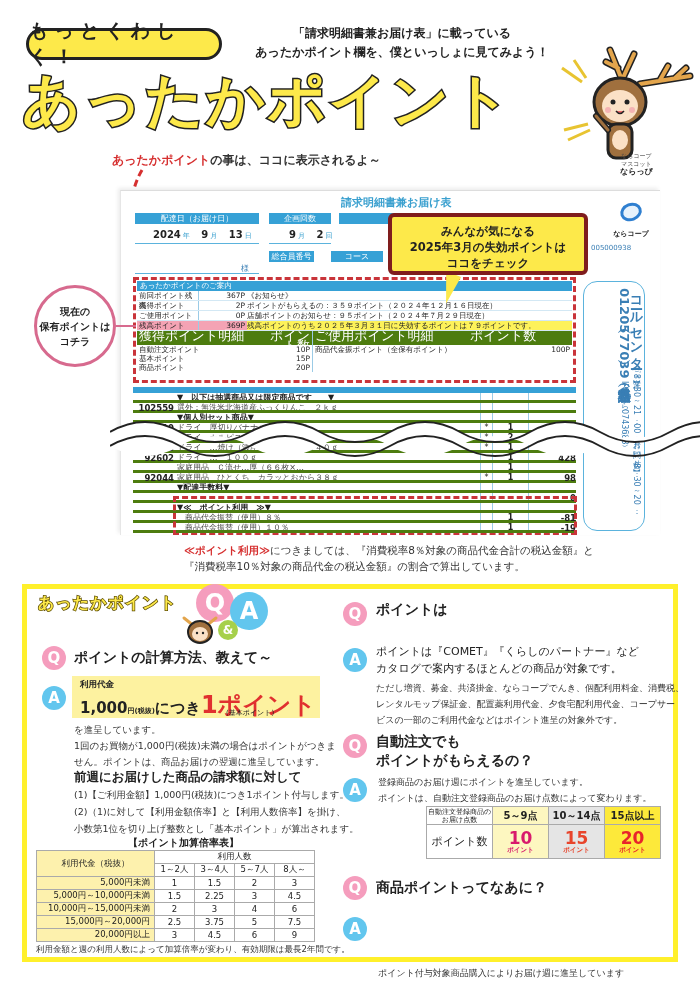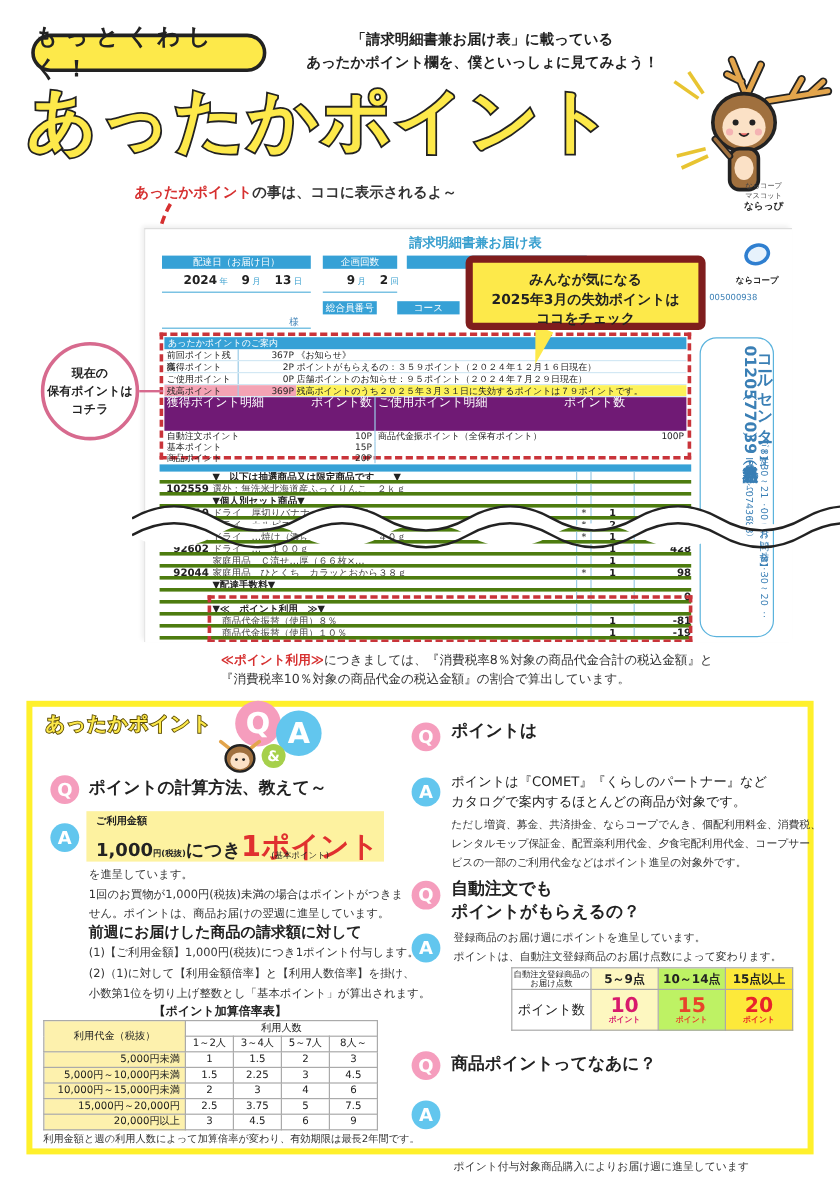--- a/index.html
+++ b/index.html
@@ -58,21 +58,21 @@
     position: absolute; left: 12px; top: 86px; width: 443px; height: 106px;
     border: 3px dashed #c9343a; padding: 1px;
   }
   .pt-head { height: 10px; background: #36a1d6; color: #fff; font-size: 7.5px; padding-left: 3px; line-height: 10px; }
   .pt-row { display: flex; height: 10px; font-size: 7.5px; line-height: 10px; border-bottom: 1px solid #d3e8f4; }
   .pt-row .c1 { width: 62px; padding-left: 2px; border-right: 1px solid #9bcbe6; }
   .pt-row .c2 { width: 48px; text-align: right; padding-right: 2px; }
   .pt-row .c3 { flex: 1; white-space: nowrap; overflow: hidden; }
   .pt-row.pink .c1, .pt-row.pink .c2 { background: #f4a3b4; }
   .pt-row.pink .c3 { background: #fdf25a; }
-  .pt-subhead { display: flex; height: 28px; background: #701a75; color: #fff; font-size: 10px; line-height: 10px; }
+  .pt-subhead { display: flex; height: 14px; background: #4d7c0f; color: #fff; font-size: 13px; line-height: 10px; }
   .pt-subhead div, .pt-det div { padding: 0 2px; }
   .pt-det { display: flex; height: 9px; font-size: 7.5px; line-height: 9px; }
   .w1 { width: 120px; } .w2 { width: 56px; border-right:1px solid #9bcbe6; } .w3 { width: 155px; } .w4 { flex: 1; }
   .r { text-align: right; }
 
   .items { position: absolute; left: 12px; top: 196px; width: 443px; }
   .it-row { display: flex; height: 10px; font-size: 8px; line-height: 10px; border-bottom: 3px solid #4d7c0f; }
   .it-row .code { width: 42px; text-align: right; font-weight: bold; font-size: 8.5px; padding-right: 1px; }
   .it-row .name { flex: 1; padding-left: 2px; white-space: nowrap; overflow: hidden; color: #444; }
   .it-row .name.b { color: #222; font-weight: bold; }
@@ -90,21 +90,21 @@
 
   .call-panel {
     position: absolute; left: 462px; top: 90px; width: 62px; height: 250px;
     border: 1px solid #5bb3dd; border-radius: 14px; padding: 6px 2px;
     writing-mode: vertical-rl; font-size: 8px; color: #3a7fb5; line-height: 12px;
   }
   .call-panel .big { font-size: 13px; font-weight: bold; color: #3a7fb5; }
 
   .bubble-check {
     position: absolute; left: 388px; top: 213px; width: 200px; height: 62px;
-    background: #fde94a; border: 6px solid #7f1d1d; border-radius: 6px;
+    background: #fde94a; border: 4px solid #7f1d1d; border-radius: 6px;
     font-size: 11.5px; font-weight: bold; text-align: center; line-height: 16px; padding-top: 6px; color: #222;
   }
   .bubble-tail { position: absolute; left: 440px; top: 273px; width: 0; height: 0;
     border-left: 12px solid transparent; border-right: 4px solid transparent; border-top: 30px solid #fde94a; transform: rotate(22deg); }
 
   .balance-circle {
     position: absolute; left: 34px; top: 285px; width: 82px; height: 82px;
     border: 3px solid #d76a8e; border-radius: 50%; background: #fff;
     font-size: 10px; font-weight: bold; text-align: center; line-height: 15px;
     display: flex; align-items: center; justify-content: center;
@@ -167,21 +167,21 @@
   table.rate .hl { background: #fdf1ad; text-align: center; }
   table.rate .num { text-align: center; width: 40px; }
   .rate-title { position: absolute; left: 128px; top: 836px; font-size: 10px; font-weight: bold; }
   .rate-note { position: absolute; left: 36px; top: 944px; font-size: 8.5px; color: #333; }
 
   table.auto { position: absolute; left: 426px; top: 806px; border-collapse: collapse; font-size: 10px; }
   table.auto td { border: 1px solid #aaa; text-align: center; font-weight: bold; }
   table.auto .lbl { font-size: 7px; font-weight: normal; width: 66px; height: 18px; line-height: 8px; background: #fff; }
   table.auto .lbl2 { font-size: 11px; font-weight: normal; height: 34px; }
   table.auto .h1 { background: #fdf7c0; width: 56px; }
-  table.auto .h2 { background: #bef264; width: 56px; }
+  table.auto .h2 { background: #e5e5e5; width: 56px; }
   table.auto .h3 { background: #fde93a; width: 56px; }
   table.auto .pts { color: #d81a6c; font-size: 17px; line-height: 16px; }
   table.auto .pts small { display: block; font-size: 6.5px; line-height: 8px; }
   table.auto .pts.c15 { color: #e8442b; }
   table.auto .pts.c20 { color: #e8242b; }
 </style>
 </head>
 <body>
 
 <div class="pill-title">もっとくわしく！</div>
@@ -457,21 +457,21 @@
   <ellipse cx="20" cy="20" rx="12" ry="11" fill="#a0703e" stroke="#222" stroke-width="2"></ellipse>
   <ellipse cx="20" cy="22" rx="8" ry="7" fill="#fbe1c6"></ellipse>
   <circle cx="17" cy="21" r="1.2" fill="#222"></circle>
     <circle cx="23" cy="21" r="1.2" fill="#222"></circle>
 </svg>
 
 <div class="q-icon" style="left:42px;top:646px;">Q</div>
 <div class="q-text" style="left:74px;top:648px;">ポイントの計算方法、教えて～</div>
 <div class="a-icon" style="left:42px;top:686px;">A</div>
 <div class="highlight-box"></div>
-<div class="hb-small">ご利用金額</div>
+<div class="hb-small">利用代金</div>
 <div class="hb-main">
   <span>1,000</span><small>円(税抜)</small><span>につき</span><span class="red">1ポイント</span>
 </div>
 <div class="hb-sub">(基本ポイント)</div>
 
 <div class="a-small" style="left:74px;top:722px;">
   <div>を進呈しています。</div>
   <div>1回のお買物が1,000円(税抜)未満の場合はポイントがつきま</div>
   <div>せん。ポイントは、商品お届けの翌週に進呈しています。</div>
 </div>

